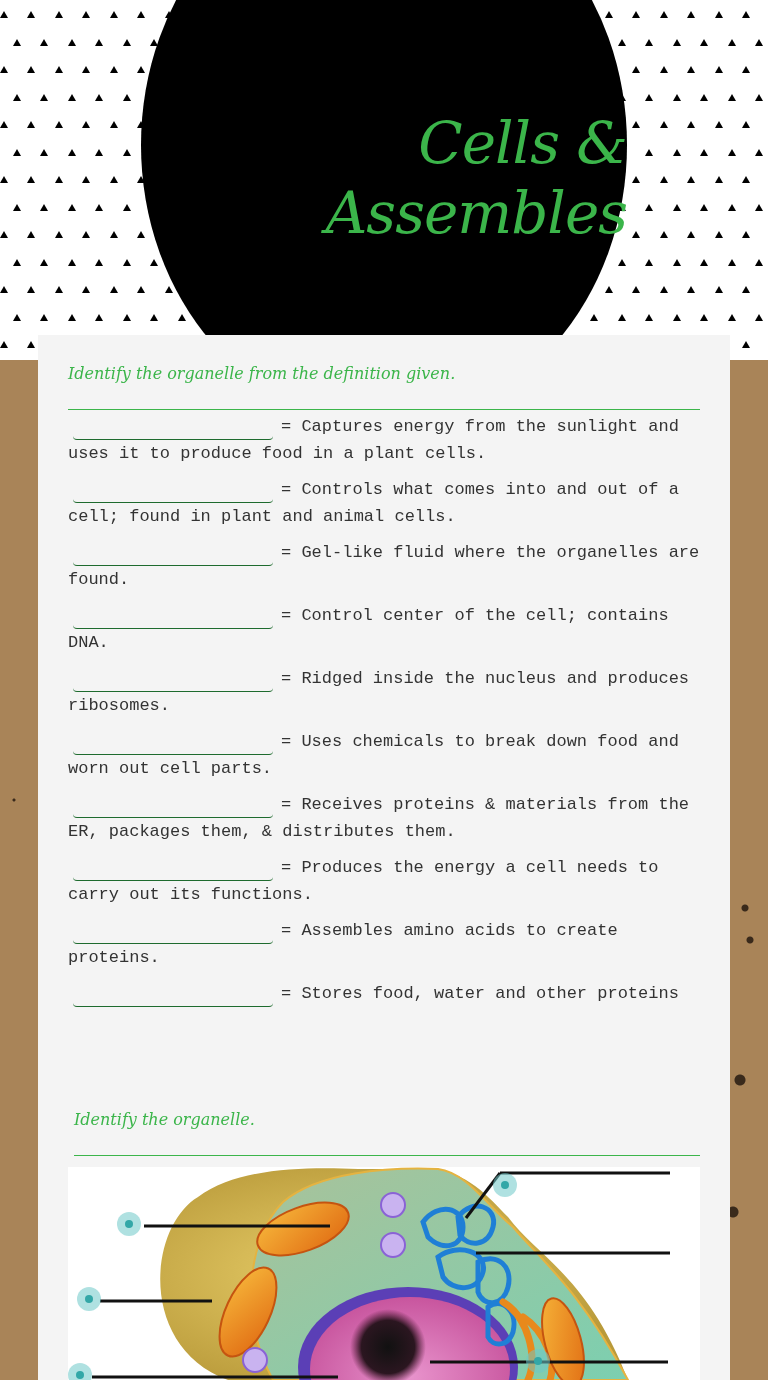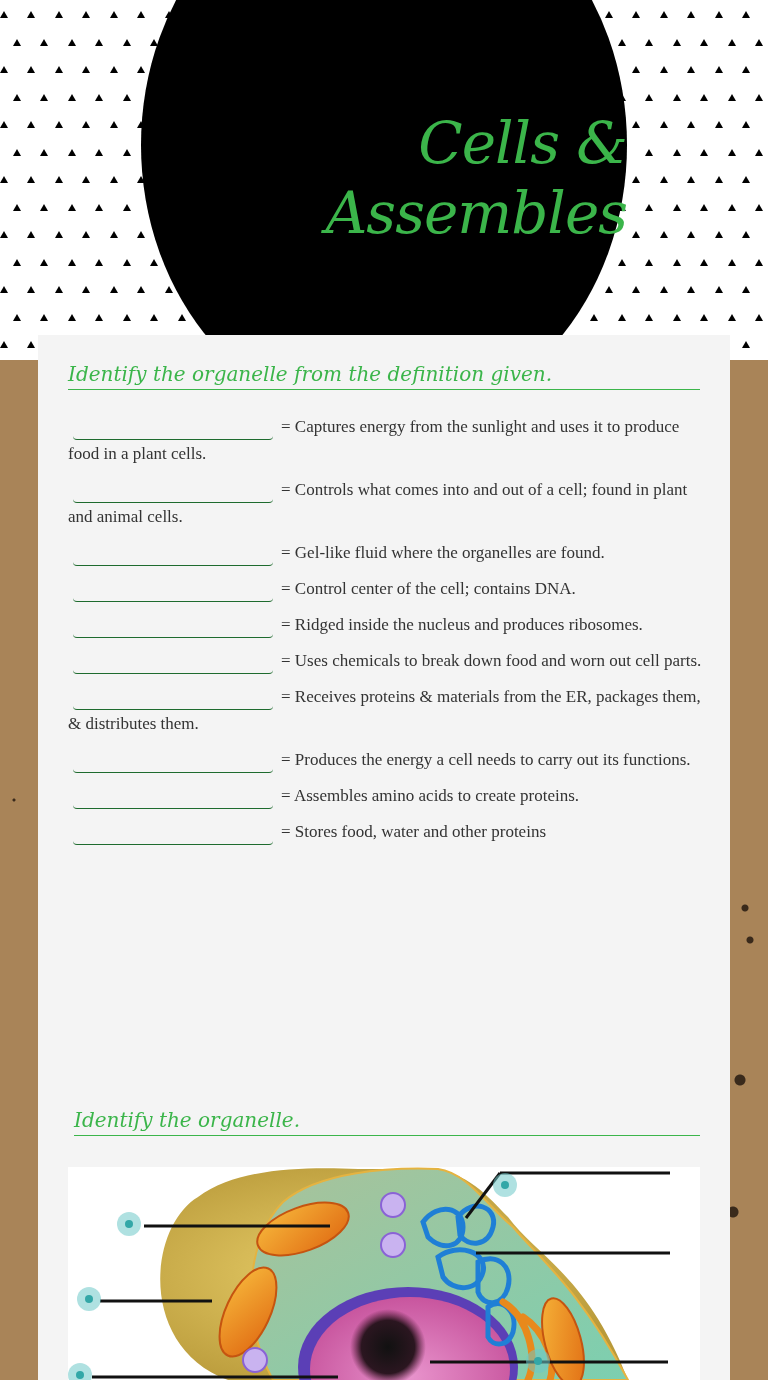--- a/index.html
+++ b/index.html
@@ -37,26 +37,26 @@
       radial-gradient(circle at 14px 440px, #3a2a1b 0 1px, transparent 2px),
       #a98458;
   }
   .panel {
     position: absolute; left: 38px; top: 335px; width: 692px; height: 1045px;
     background: #f4f4f4;
   }
   .section-heading {
     position: absolute; left: 30px; width: 632px;
     font-family: "DejaVu Serif", serif; font-style: italic;
-    color: #3bb54a; font-size: 20px; line-height: 30px;
-    border-bottom: 1px solid #3bb54a; padding-bottom: 0;
+    color: #3bb54a; font-size: 16px; line-height: 30px;
+    border-bottom: 1px solid #3bb54a; padding-bottom: 20px;
   }
   .items { position: absolute; left: 30px; top: 78px; width: 634px; }
   .item {
-    font-family: Liberation Serif, serif; font-size: 17px; color: #333;
+    font-family: Liberation Mono, monospace; font-size: 17px; color: #333;
     line-height: 27px; margin-bottom: 9px;
   }
   .blank {
     display: inline-block; width: 200px; height: 20px; vertical-align: -6px;
     border-bottom: 1px solid #1e6b2e; border-radius: 0 0 4px 4px;
     margin-left: 5px; margin-right: 8px; background: transparent;
   }
   .diagram {
     position: absolute; left: 30px; top: 832px; width: 632px; height: 213px;
     background: #ffffff; overflow: hidden;

